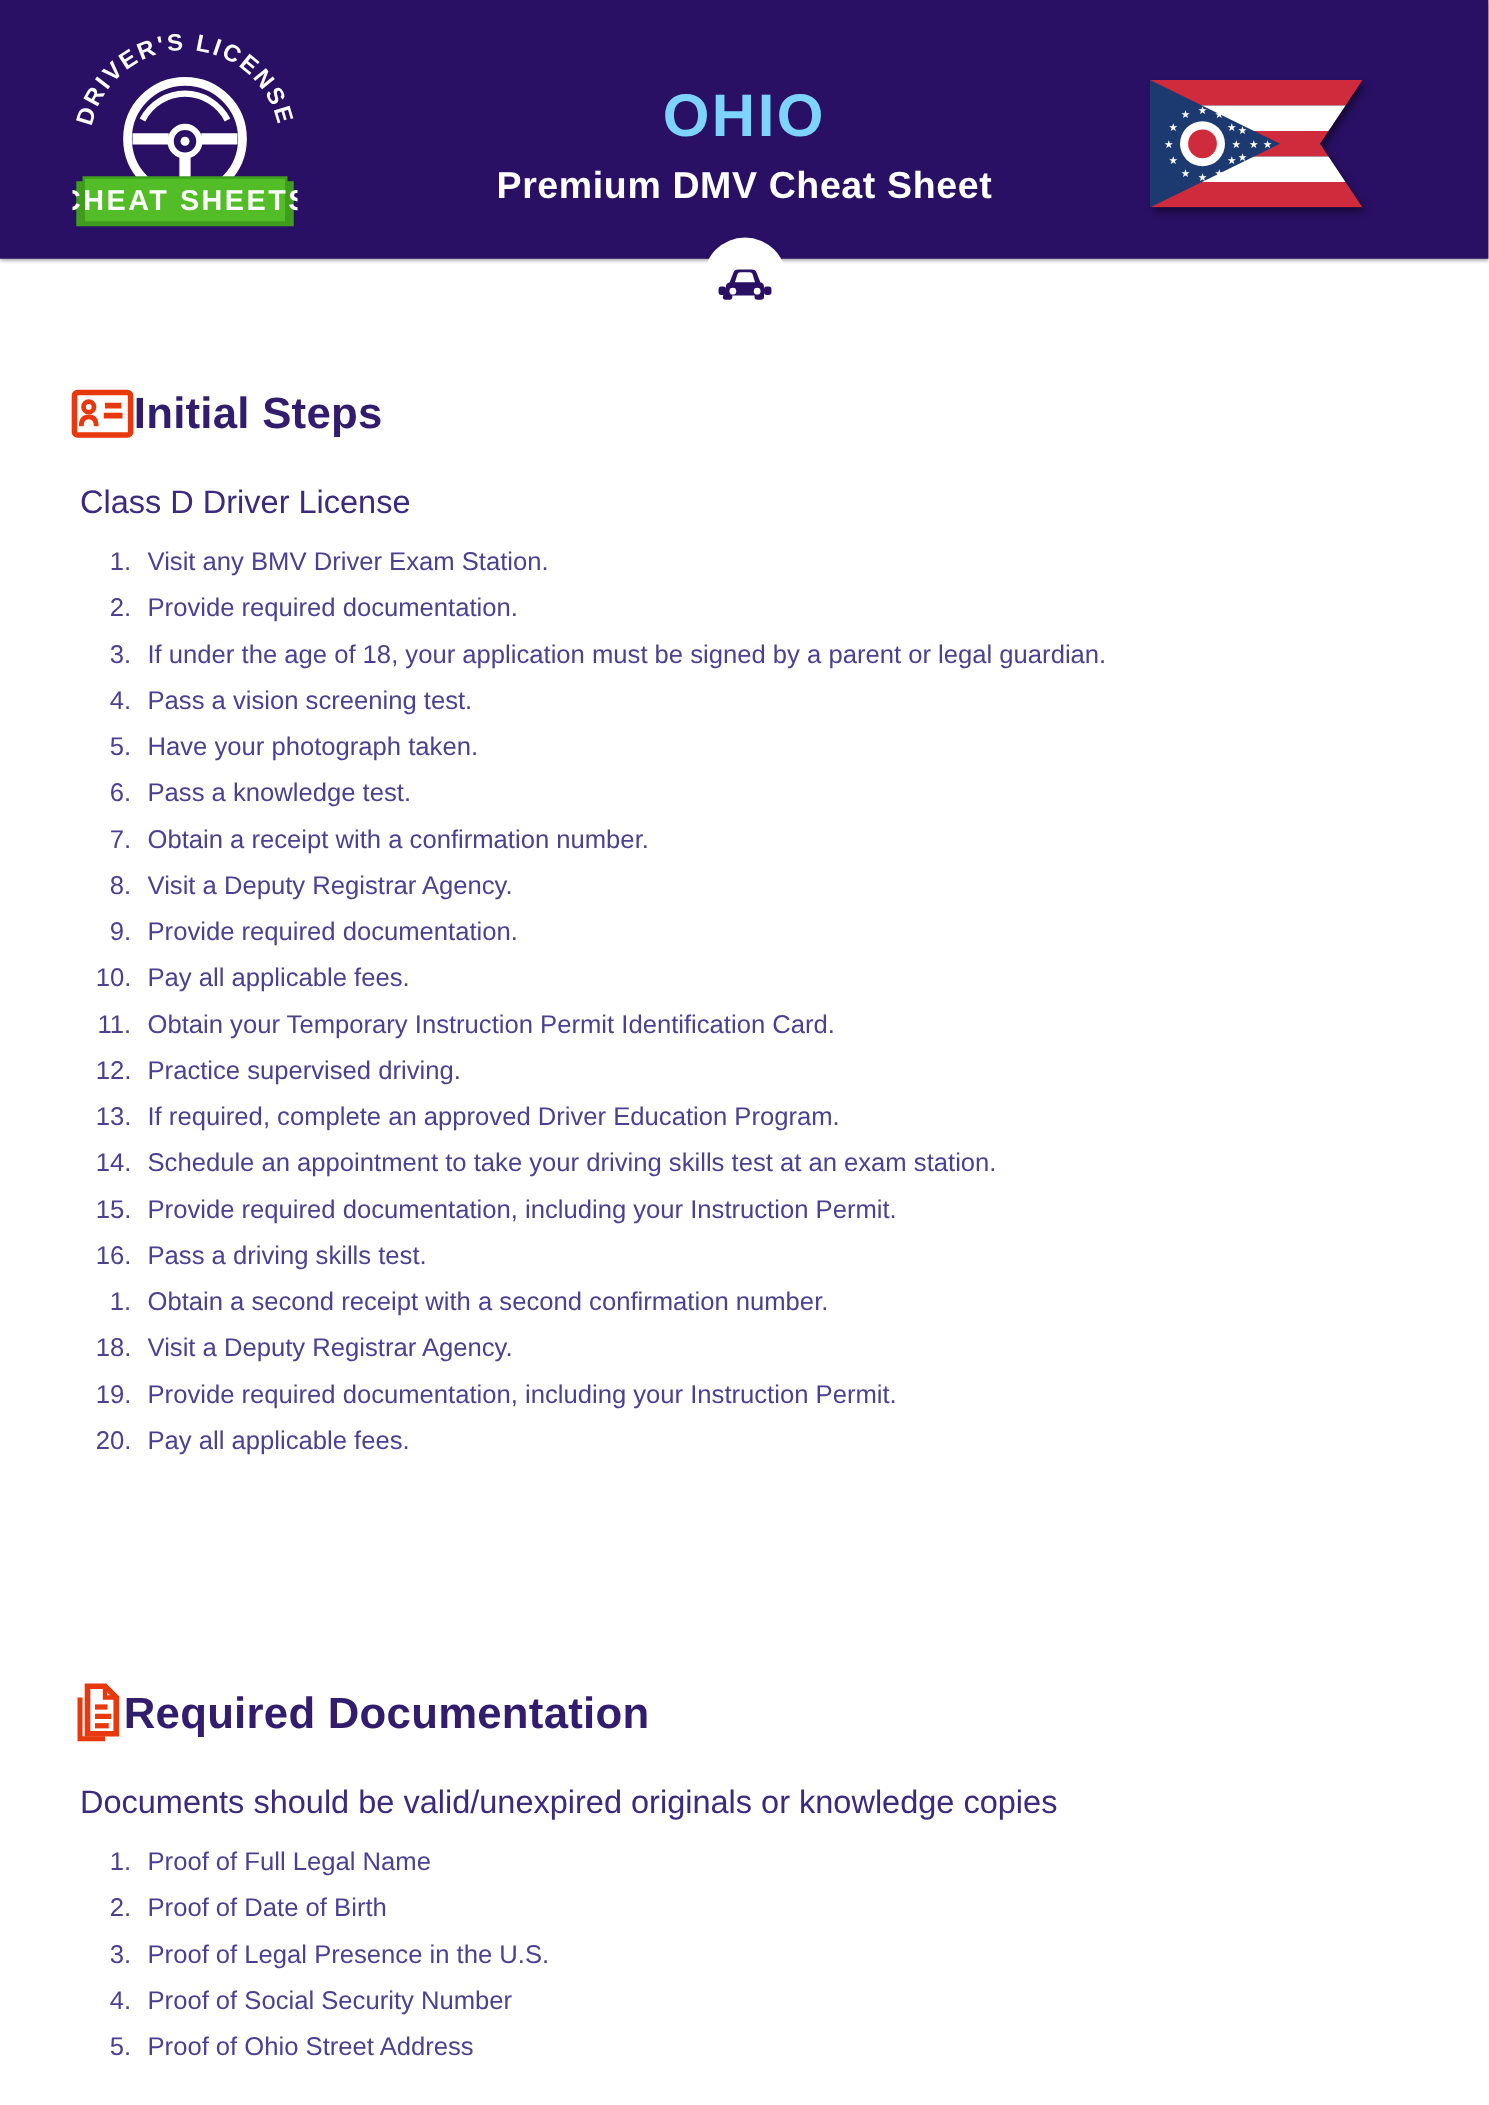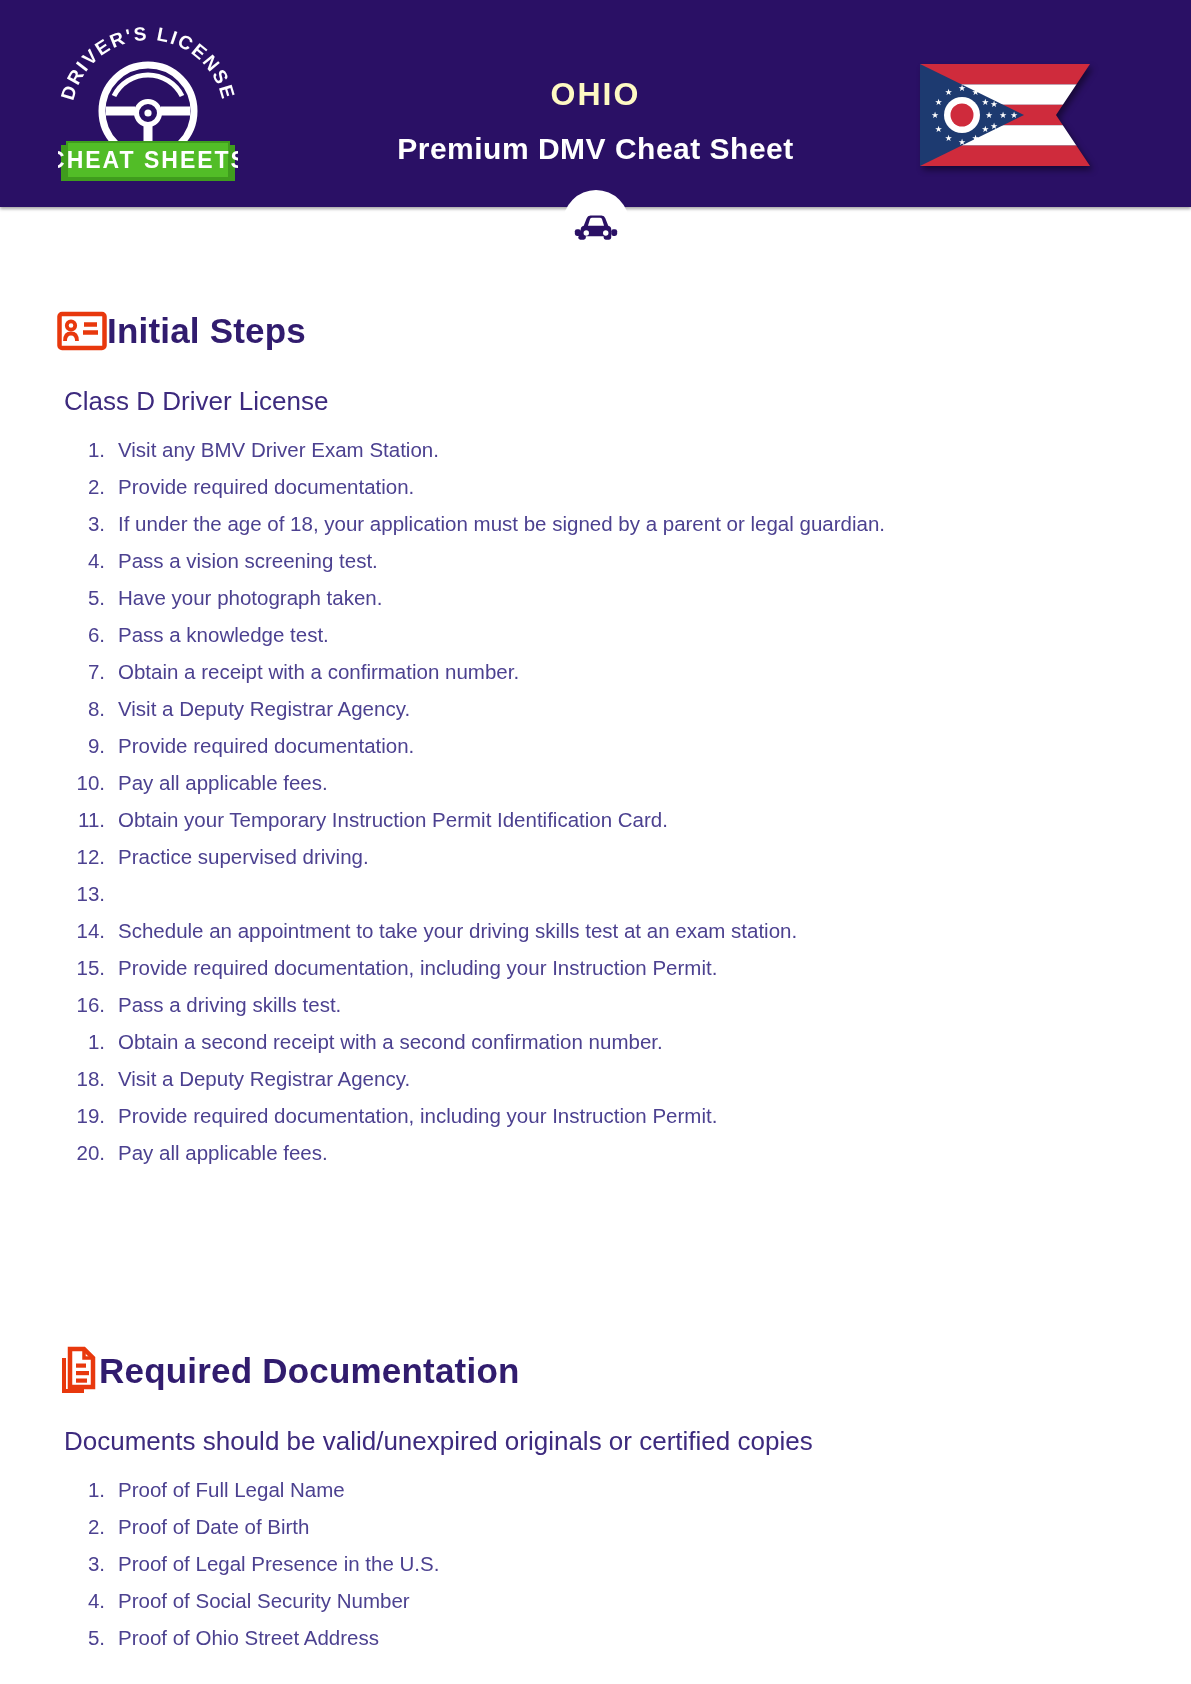--- a/index.html
+++ b/index.html
@@ -8,21 +8,21 @@
     font-family:"Liberation Sans", sans-serif; overflow:hidden;
   }
   
   .header {
     position:relative; height:207px; background:#2a1065;
     box-shadow:0 2px 3px rgba(0,0,0,.35);
   }
   .logo { position:absolute; left:58px; top:10px; }
   .title-block { position:absolute; left:0; right:0; top:70px; text-align:center; }
   .state-title {
-    font-size:32px; font-weight:800; color:#fef9c3; letter-spacing:2px; line-height:48px;
+    font-size:48px; font-weight:800; color:#7dd3fc; letter-spacing:2px; line-height:48px;
   }
   .page-subtitle {
     margin-top:14px; font-size:30px; font-weight:700; color:#ffffff; letter-spacing:.5px;
   }
   .flag { position:absolute; left:918px; top:62px; filter:drop-shadow(3px 4px 3px rgba(0,0,0,.45)); }
   .badge {
     position:absolute; left:50%; top:190px; width:66px; height:66px; margin-left:-33px;
     background:#ffffff; border-radius:50%; z-index:3; display:flex; align-items:flex-end; justify-content:center;
   }
   .badge svg { margin-bottom:9px; }
@@ -192,20 +192,21 @@
           <span class="txt">Obtain your Temporary Instruction Permit Identification Card.</span>
         </li>
 
         <li>
           <span class="num">12.</span>
           <span class="txt">Practice supervised driving.</span>
         </li>
 
         <li>
           <span class="num">13.</span>
+          <span class="txt">If required, complete an approved Driver Education Program.</span>
         </li>
 
         <li>
           <span class="num">14.</span>
           <span class="txt">Schedule an appointment to take your driving skills test at an exam station.</span>
         </li>
 
         <li>
           <span class="num">15.</span>
           <span class="txt">Provide required documentation, including your Instruction Permit.</span>
@@ -247,21 +248,21 @@
           <path d="M27,3 V12 H36" stroke-width="3.5"></path>
         </g>
         <g fill="#e8380d">
           <rect x="19" y="17.5" width="10" height="4.2"></rect>
           <rect x="19" y="25" width="13" height="4.2"></rect>
           <rect x="19" y="32.5" width="11" height="4.2"></rect>
         </g>
       </svg>
       <h2 class="section-title">Required Documentation</h2>
     </div>
-    <div class="section-sub">Documents should be valid/unexpired originals or certified copies</div>
+    <div class="section-sub">Documents should be valid/unexpired originals or knowledge copies</div>
     <ol class="steps">
 
         <li>
           <span class="num">1.</span>
           <span class="txt">Proof of Full Legal Name</span>
         </li>
 
         <li>
           <span class="num">2.</span>
           <span class="txt">Proof of Date of Birth</span>

